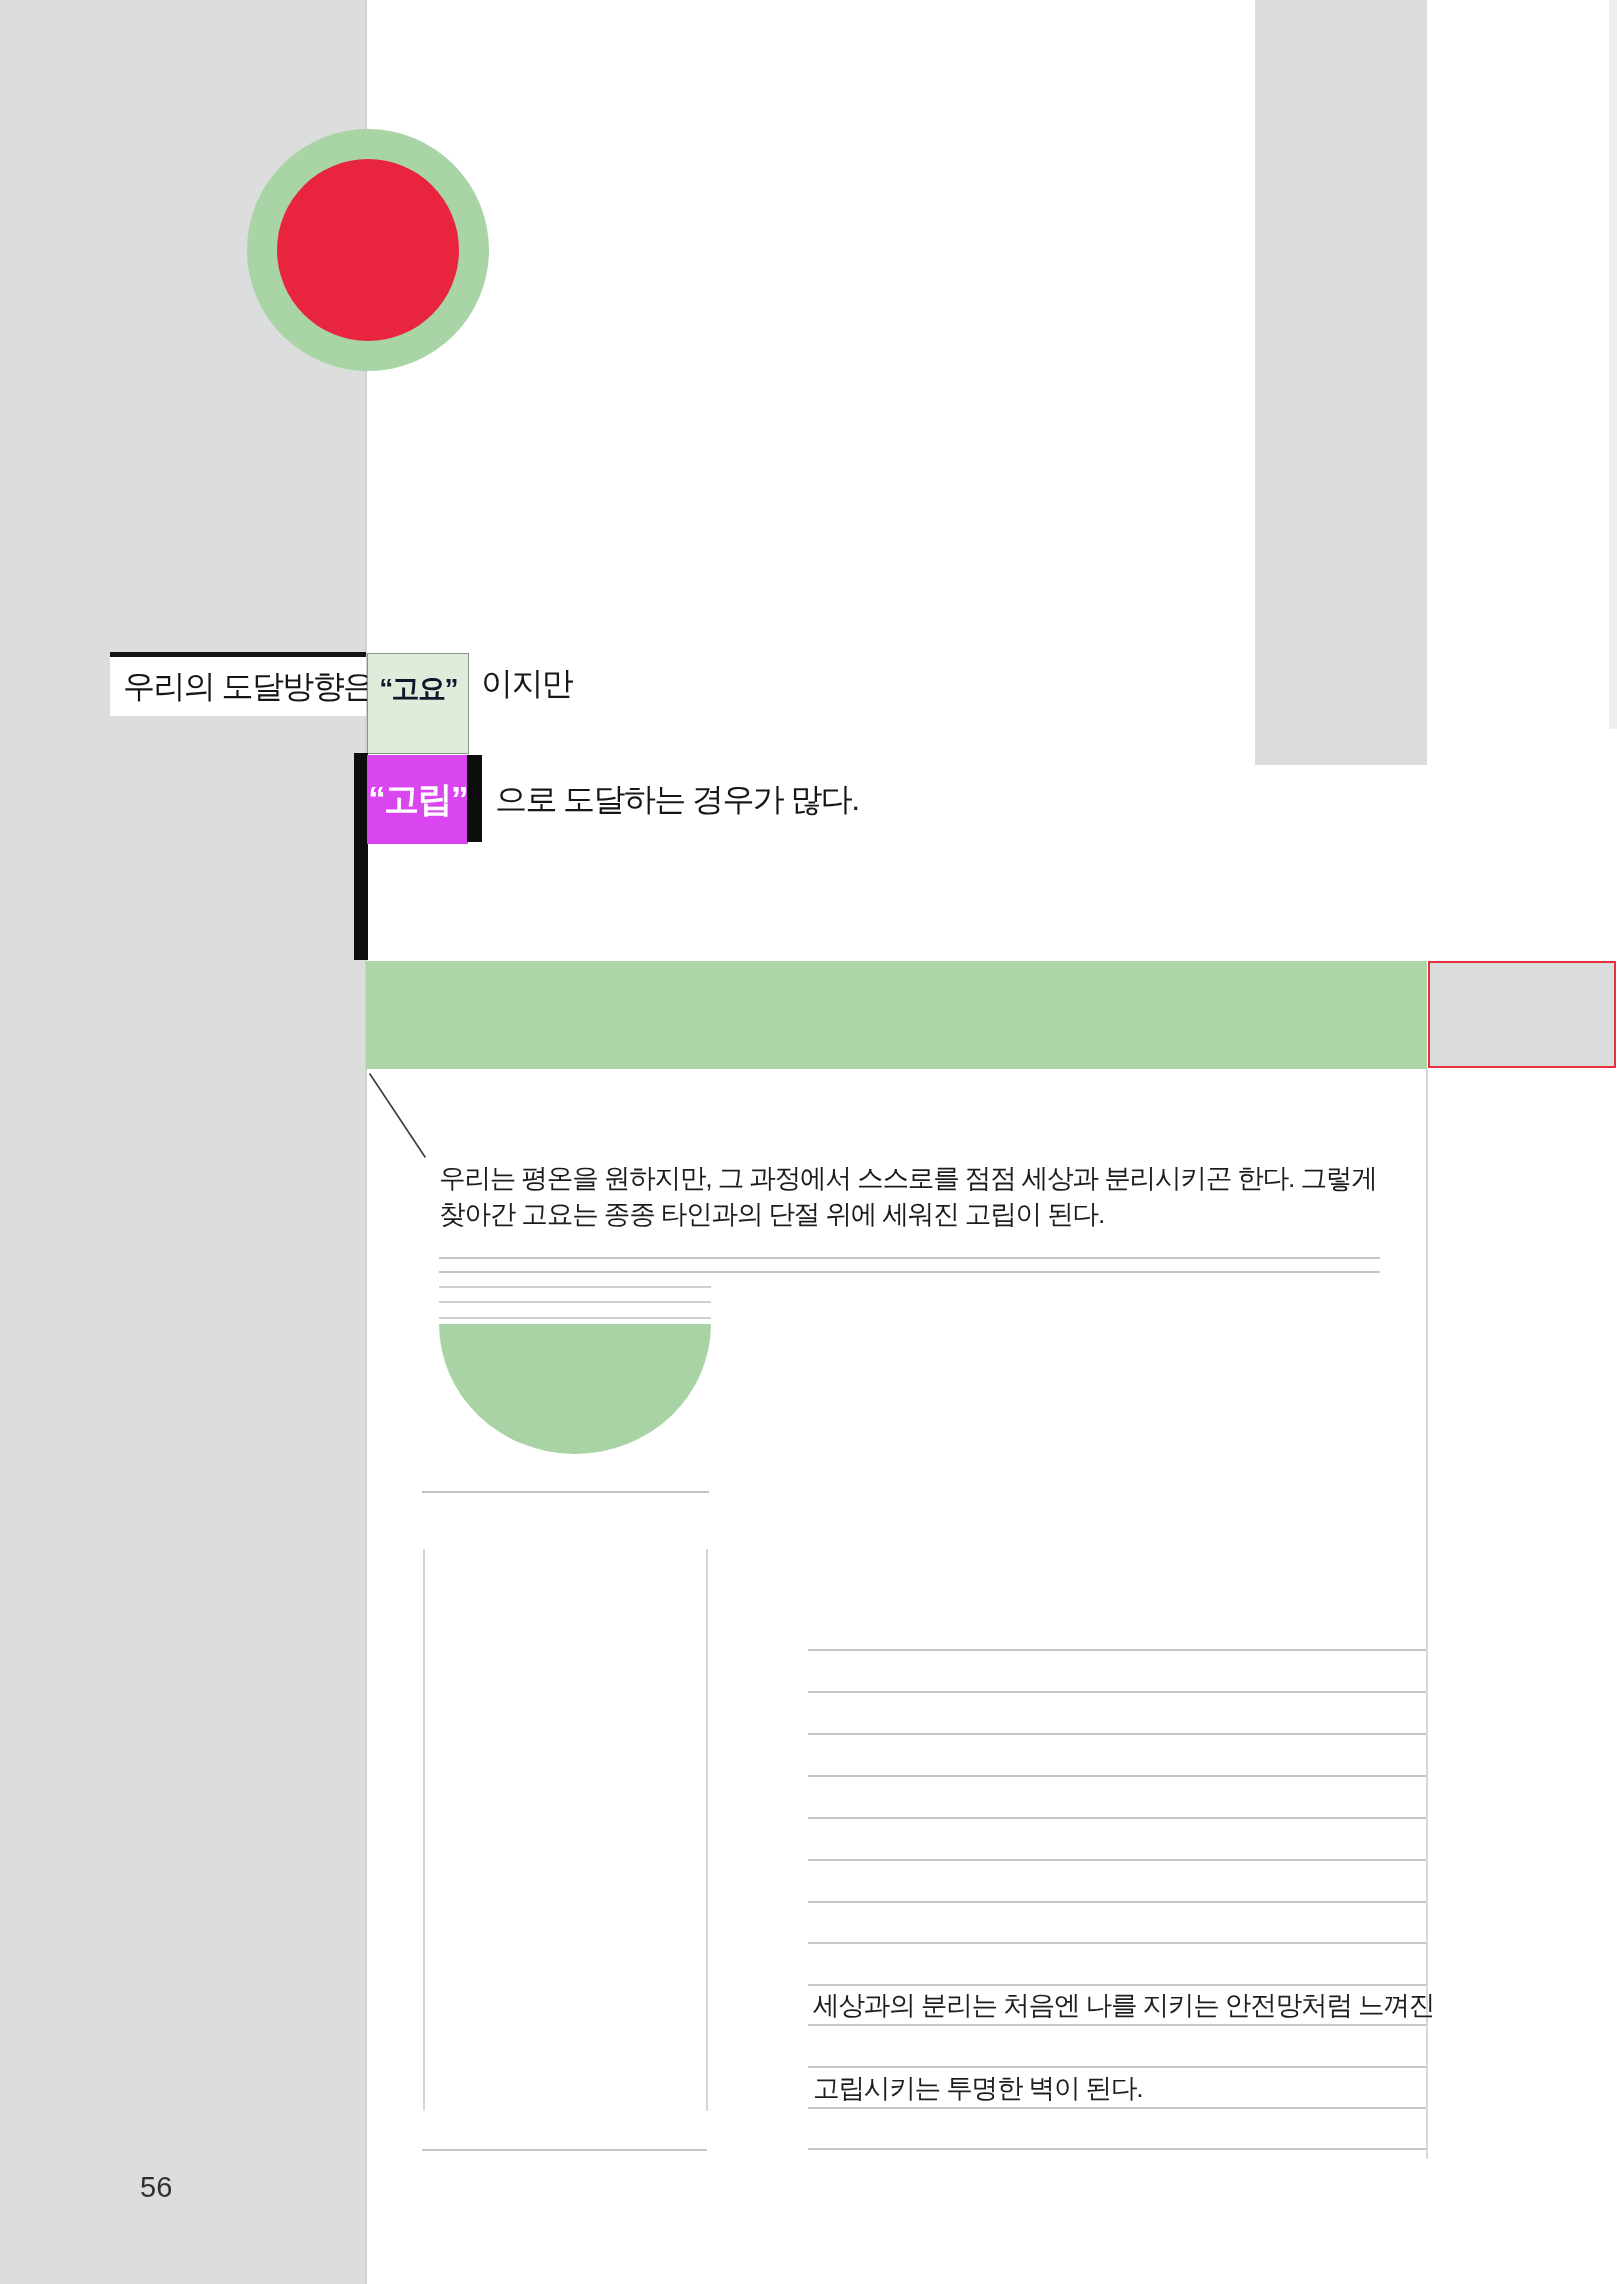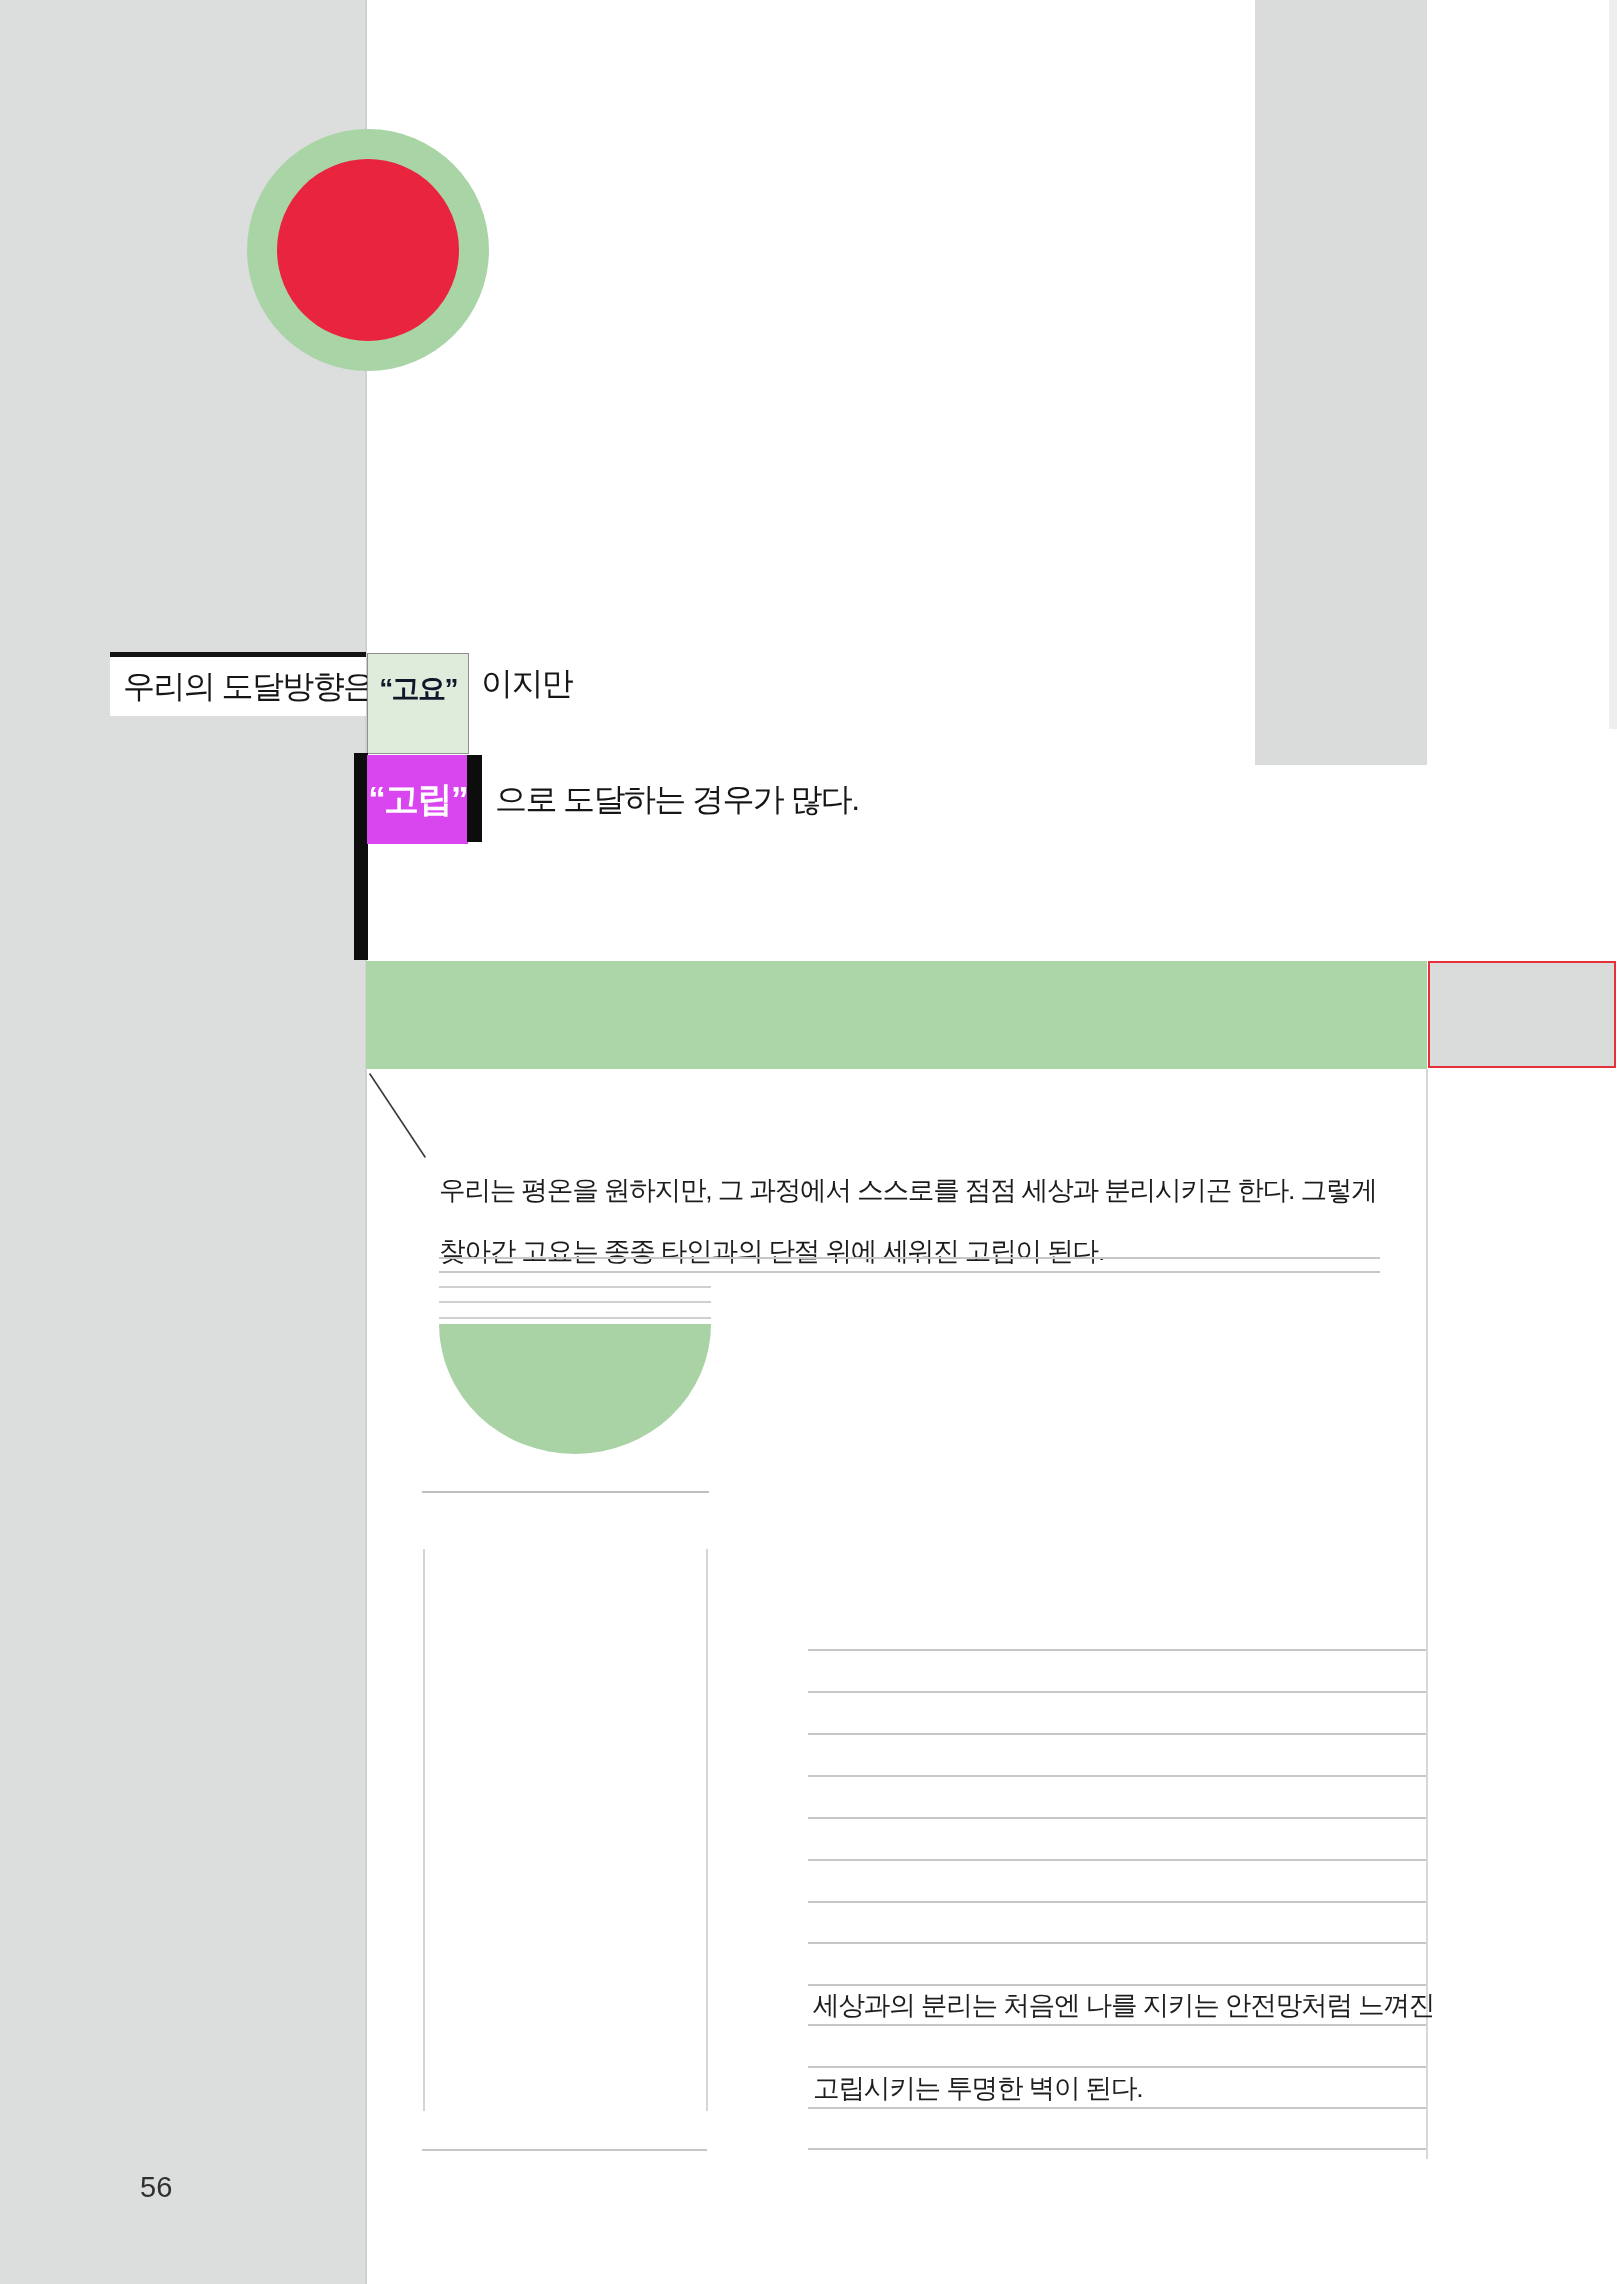--- a/index.html
+++ b/index.html
@@ -47,21 +47,21 @@
   .iso-suffix{position:absolute;left:495px;top:755px;height:89px;display:flex;align-items:center;font-size:32px;letter-spacing:-1.6px;white-space:nowrap;}
 
   
   .green-bar{position:absolute;left:366px;top:961px;width:1061px;height:108px;background:#acd5a8;}
   .red-outline-box{position:absolute;left:1428px;top:961px;width:188px;height:107px;background:#dadbdb;border:2.4px solid #e8303d;box-sizing:border-box;}
   .diag{position:absolute;left:363px;top:1067px;width:73px;height:97px;}
 
   
   .paragraph{
     position:absolute;left:439px;top:1160px;width:967px;
-    font-size:26.6px;line-height:61px;letter-spacing:-1.2px;color:#1c1c1c;
+    font-size:26.6px;line-height:36px;letter-spacing:-1.2px;color:#1c1c1c;
     word-break:normal;overflow-wrap:break-word;
   }
 
   
   .hrule{position:absolute;height:2.4px;background:#c6c7c7;}
   .hrule.light{background:#cfd0d0;}
   .vrule{position:absolute;left:1426px;top:1069px;width:2.4px;height:1090px;background:#d6d7d7;}
 
   
   .semicircle{

